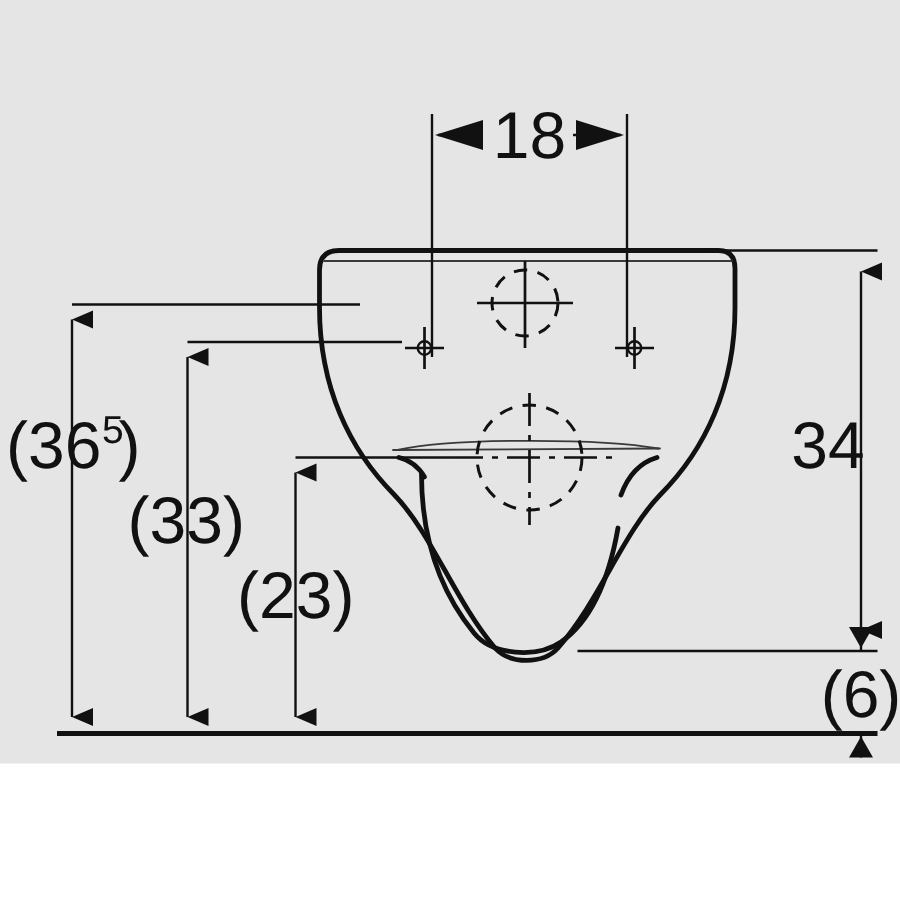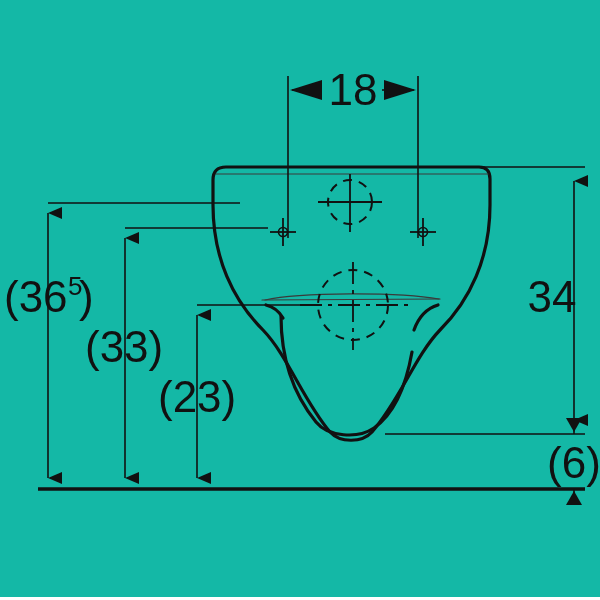--- a/index.html
+++ b/index.html
@@ -9,22 +9,22 @@
   }
   body {
     width: 600px;
     height: 600px;
     font-family: "Liberation Sans", sans-serif;
     overflow: hidden;
   }
   #drawing-root {
     position: relative;
     width: 600px;
-    height: 597px;
-    background: #14b8a6;
+    height: 509px;
+    background: #e5e5e5;
   }
   svg#tech-drawing {
     display: block;
     width: 600px;
     height: 600px;
   }
   .dim-text {
     font-family: "Liberation Sans", sans-serif;
     font-size: 44px;
     fill: #111111;

